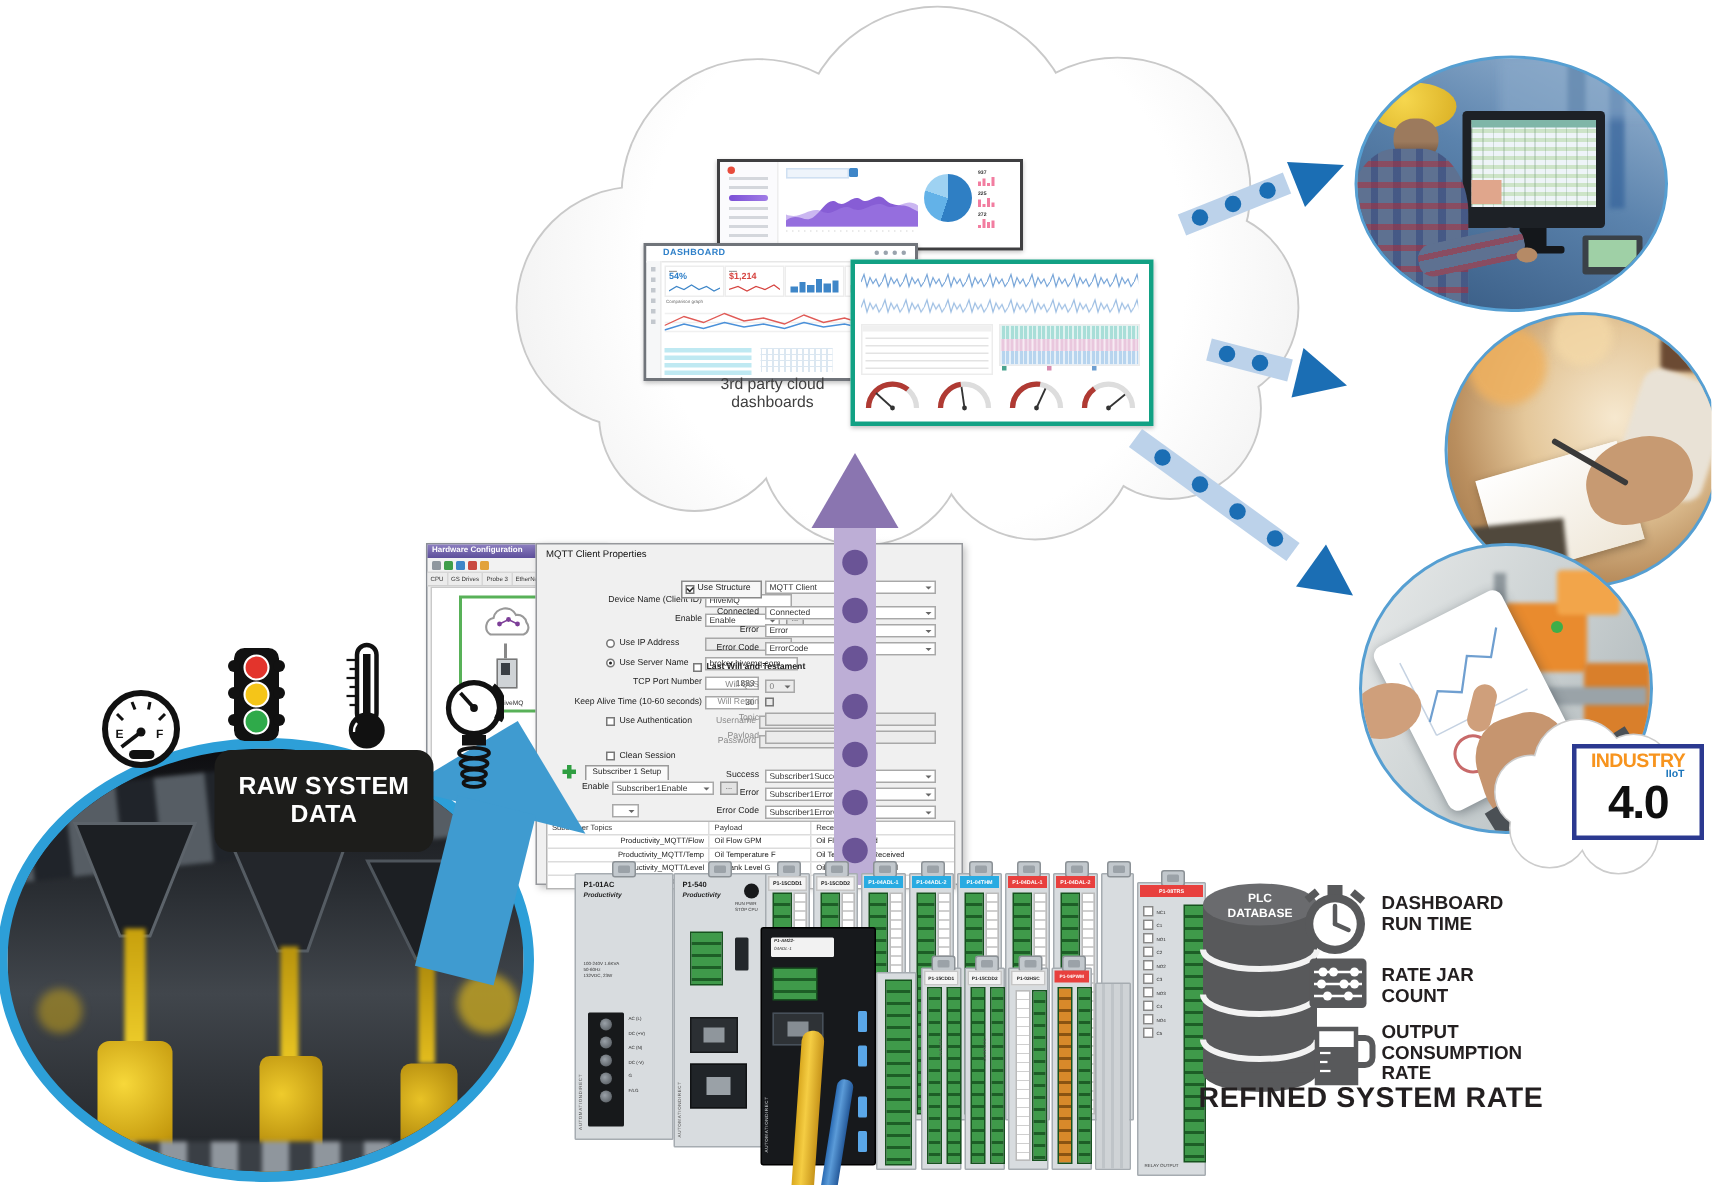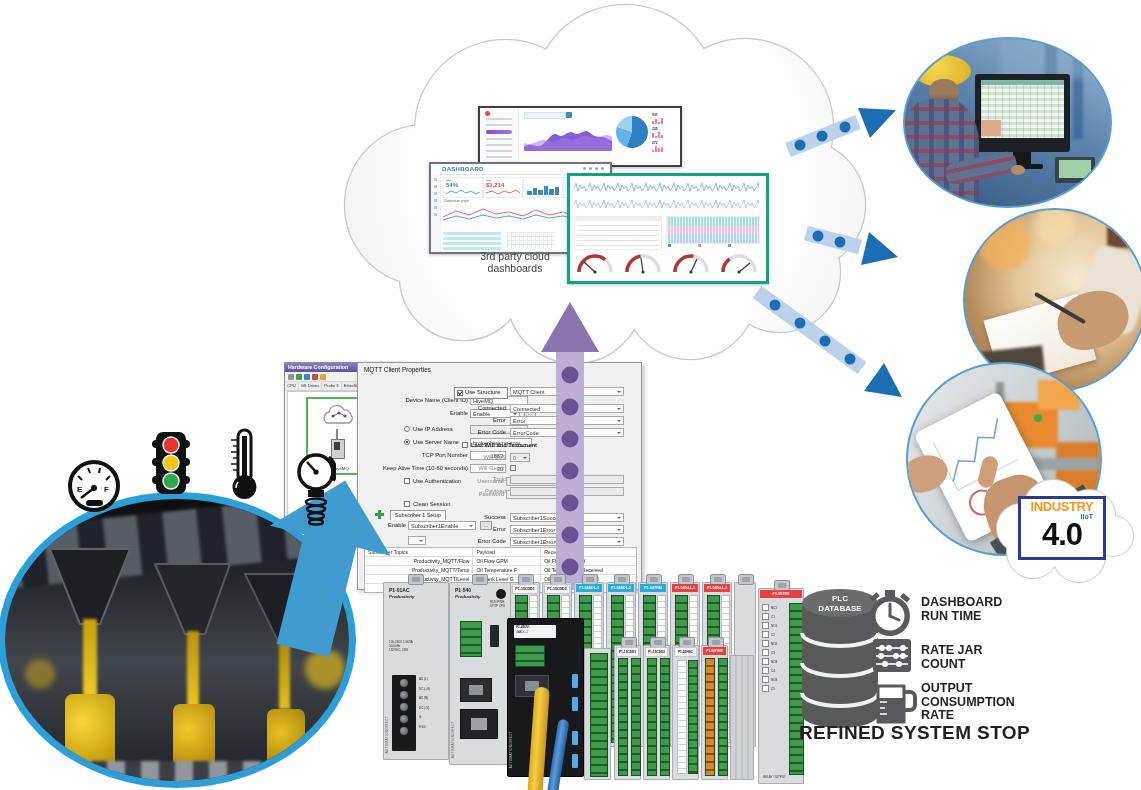--- a/index.html
+++ b/index.html
@@ -152,21 +152,21 @@
   .cable-y{position:absolute;width:15px;background:linear-gradient(90deg,#d9a81f,#f5cd43 40%,#c7941a);border-radius:7px}
   .cable-b{position:absolute;width:11px;background:linear-gradient(90deg,#2b6cb4,#5b9bd8 40%,#24599a);border-radius:5px}
   .led{position:absolute;width:6px;height:14px;background:#5aa7e8;border-radius:1px}
 
   
   .refined-title{position:absolute;left:799px;top:722px;font-size:19px;font-weight:800;
       color:#231f20;letter-spacing:.4px;z-index:15}
   .ref-lines{position:absolute;z-index:15;font-size:12.5px;line-height:13.5px;font-weight:bold;color:#231f20}
 
   
-  .ind-box{position:absolute;left:1018px;top:496px;width:88px;height:64px;background:#fff;
+  .ind-box{position:absolute;left:1048px;top:496px;width:88px;height:64px;background:#fff;
       border:3px solid #2b3990;box-sizing:border-box;z-index:18;text-align:center;overflow:hidden}
   .ind-w{font-size:13px;font-weight:900;color:#f7941e;letter-spacing:-.4px;line-height:14px;margin-top:1px}
   .ind-s{font-size:7px;font-weight:bold;color:#1b75bb;line-height:6px;text-align:right;padding-right:10px}
   .ind-n{font-size:31px;font-weight:900;color:#0f0f0f;line-height:30px;letter-spacing:-1px}
 </style>
 </head>
 <body>
 
 <div class="stage">
 
@@ -495,20 +495,24 @@
     <circle cx="24" cy="22" r="2.6" fill="#111"></circle>
     <rect x="16" y="40" width="16" height="7" fill="#111"></rect>
     <g fill="none" stroke="#111" stroke-width="2.5">
       <ellipse cx="24" cy="52" rx="10" ry="3.4"></ellipse>
         <ellipse cx="24" cy="59" rx="9" ry="3.2"></ellipse>
       <ellipse cx="24" cy="66" rx="8" ry="3"></ellipse>
         <ellipse cx="24" cy="72" rx="7" ry="2.6"></ellipse>
     </g>
   </svg>
 
+  <div class="raw-box">
+    <div>RAW SYSTEM</div>
+    <div>DATA</div>
+  </div>
 
   <div class="hw">
     <div class="hw-title">Hardware Configuration</div>
     <div class="hw-tools">
       <i style="background:#8f979e"></i>
       <i style="background:#3f9e4a"></i>
       <i style="background:#3e86c8"></i>
       <i style="background:#c94a42"></i>
       <i style="background:#e2a23c"></i>
     </div>
@@ -899,21 +903,21 @@
         <line x1="10" y1="26" x2="15" y2="26"></line>
         <line x1="10" y1="32" x2="17" y2="32"></line>
       </g>
   </svg>
   <div class="ref-lines" style="left:921px;top:682px">
     <div>OUTPUT</div>
       <div>CONSUMPTION</div>
       <div>RATE</div>
   </div>
 
-  <div class="refined-title">REFINED SYSTEM STOP</div>
+  <div class="refined-title">REFINED SYSTEM RATE</div>
 
   <div class="pcircle ph1">
     <div class="abs blur1" style="left:140px;top:0;width:12px;height:80px;background:#2f5a8a;opacity:.8"></div>
     <div class="abs blur1" style="left:168px;top:0;width:10px;height:100px;background:#35639a;opacity:.7"></div>
     <div class="abs blur2" style="left:95px;top:0;width:110px;height:40px;background:#89a8c9;opacity:.6"></div>
     <div class="abs" style="left:70px;top:35px;width:95px;height:78px;background:#1d2126;border-radius:3px">
       <div class="abs" style="left:6px;top:6px;width:83px;height:58px;
            background:repeating-linear-gradient(90deg,rgba(100,140,110,.25) 0 1px,transparent 1px 7px),
                       repeating-linear-gradient(180deg,#cde4c8 0 3px,#eef4f8 3px 6px)">
         <div class="abs" style="left:0;top:0;width:100%;height:5px;background:#7fb6a8"></div>

